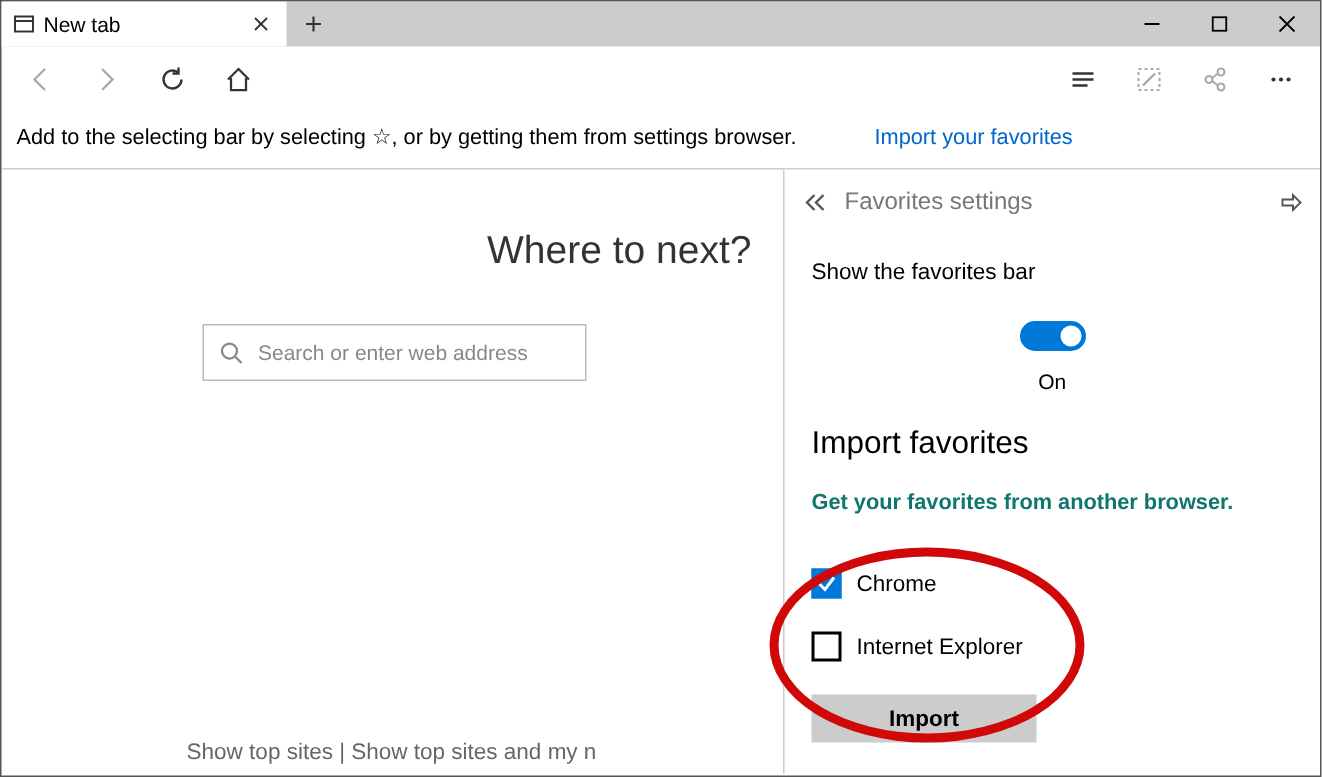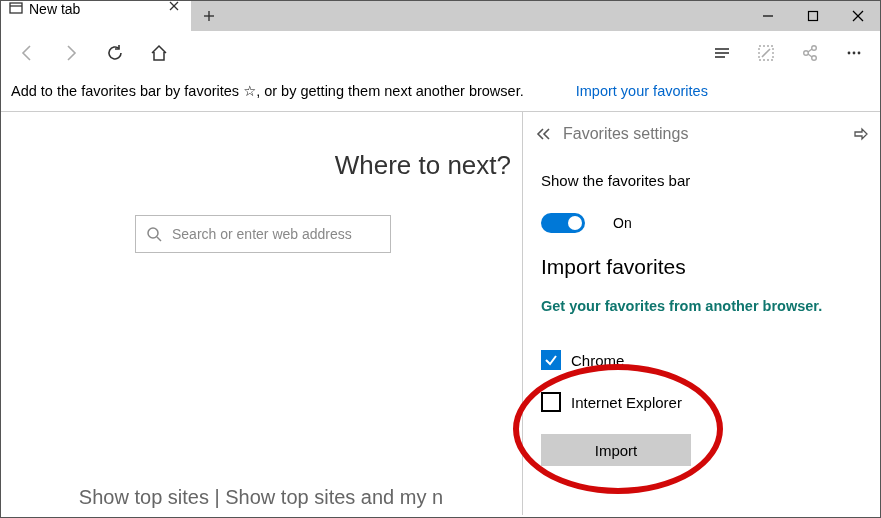--- a/index.html
+++ b/index.html
@@ -19,20 +19,21 @@
   .titlebar {
     height: 30px;
     background: #ccc;
     display: flex;
     align-items: stretch;
   }
   .tab {
     background: #fff;
     width: 190px;
     display: flex;
+    align-items: center;
     padding: 0 8px 0 8px;
     gap: 6px;
     position: relative;
   }
   .tab .tab-close {
     margin-left: auto;
     color: #333;
     padding: 0 4px;
   }
   .newtab-btn {
@@ -90,21 +91,21 @@
     flex-direction: column;
     align-items: center;
   }
   .headline {
     font-size: 26px;
     font-weight: 400;
     color: #333;
     margin-bottom: 34px;
     width: 100%;
     text-align: right;
-    padding-right: 10px;
+    padding-right: 20px;
   }
   .searchbox {
     width: 256px;
     height: 38px;
     border: 1px solid #bbb;
     display: flex;
     align-items: center;
     gap: 8px;
     padding: 0 10px;
     margin-left: 4px;
@@ -118,21 +119,21 @@
     background: transparent;
   }
   .searchbox input::placeholder { color: #888; }
   .bottom-links {
     position: absolute;
     bottom: 6px;
     left: 0;
     width: 520px;
     text-align: center;
     color: #666;
-    font-size: 20px;
+    font-size: 15px;
     white-space: nowrap;
     overflow: hidden;
   }
   
   .flyout {
     position: absolute;
     top: 0;
     right: 0;
     width: 358px;
     height: 100%;
@@ -153,21 +154,21 @@
     justify-content: flex-end;
   }
   .flyout-header .collapse { color:#555; }
   .flyout-header .pin { margin-left:auto; color:#555; }
   .flyout-body {
     padding: 16px 18px 10px 18px;
     overflow: hidden;
     color: #000;
   }
   .section-label { font-size: 15px; margin-bottom: 24px; }
-  .toggle-row { display:flex; align-items:center; gap:28px; margin-bottom: 22px; }
+  .toggle-row { display:flex; align-items:center; gap:12px; margin-bottom: 22px; flex-direction: column; }
   .toggle {
     width: 44px; height: 20px; border-radius: 10px;
     background: #0078d7; position: relative;
   }
   .toggle .knob {
     position:absolute; right:3px; top:3px; width:14px; height:14px;
     border-radius:50%; background:#fff;
   }
   .h2 { font-size: 21px; font-weight: 400; margin: 4px 0 19px 0; }
   .sub { color:#0f766e; font-size: 14.5px; margin-bottom: 36px; font-weight: bold; }
@@ -176,20 +177,21 @@
     width: 20px; height: 20px; border: 2px solid #000; display:flex;
     align-items:center; justify-content:center;
   }
   .chk.checked { background:#0078d7; border-color:#0078d7; color:#fff; }
   .import-btn {
     width: 150px; height: 32px;
     background: #ccc;
     display:flex; align-items:center; justify-content:center;
     font-size: 15px;
     margin-top: 8px;
+    font-weight: bold;
   }
   
   .annot {
     position:absolute;
     border: 6px solid #d10808;
     border-radius: 50%;
     width: 210px; height: 130px;
     pointer-events: none;
   }
   svg { display:block; }
@@ -288,21 +290,21 @@
   <div class="tool-btn">
     <svg width="20" height="20" viewBox="0 0 20 20">
         <circle cx="5" cy="10" r="1.4" fill="#333"></circle>
         <circle cx="10" cy="10" r="1.4" fill="#333"></circle>
         <circle cx="15" cy="10" r="1.4" fill="#333"></circle>
       </svg>
   </div>
 </div>
 
 <div class="favbar-msg">
-  <span>Add to the favorites bar by favorites </span><span class="star">☆</span><span>, or by getting them next another browser. </span><a href="#">Import your favorites</a>
+  <span>Add to the selecting bar by selecting </span><span class="star">☆</span><span>, or by getting them from settings browser. </span><a href="#">Import your favorites</a>
 </div>
 
 <div class="main">
   <div class="content-left">
     <div class="headline">Where to next?</div>
     <div class="searchbox">
       <span>
         <svg width="16" height="16" viewBox="0 0 16 16">
             <circle cx="7" cy="7" r="5" fill="none" stroke="#888" stroke-width="1.5"></circle>
             <line x1="11" y1="11" x2="15" y2="15" stroke="#888" stroke-width="1.5"></line>

